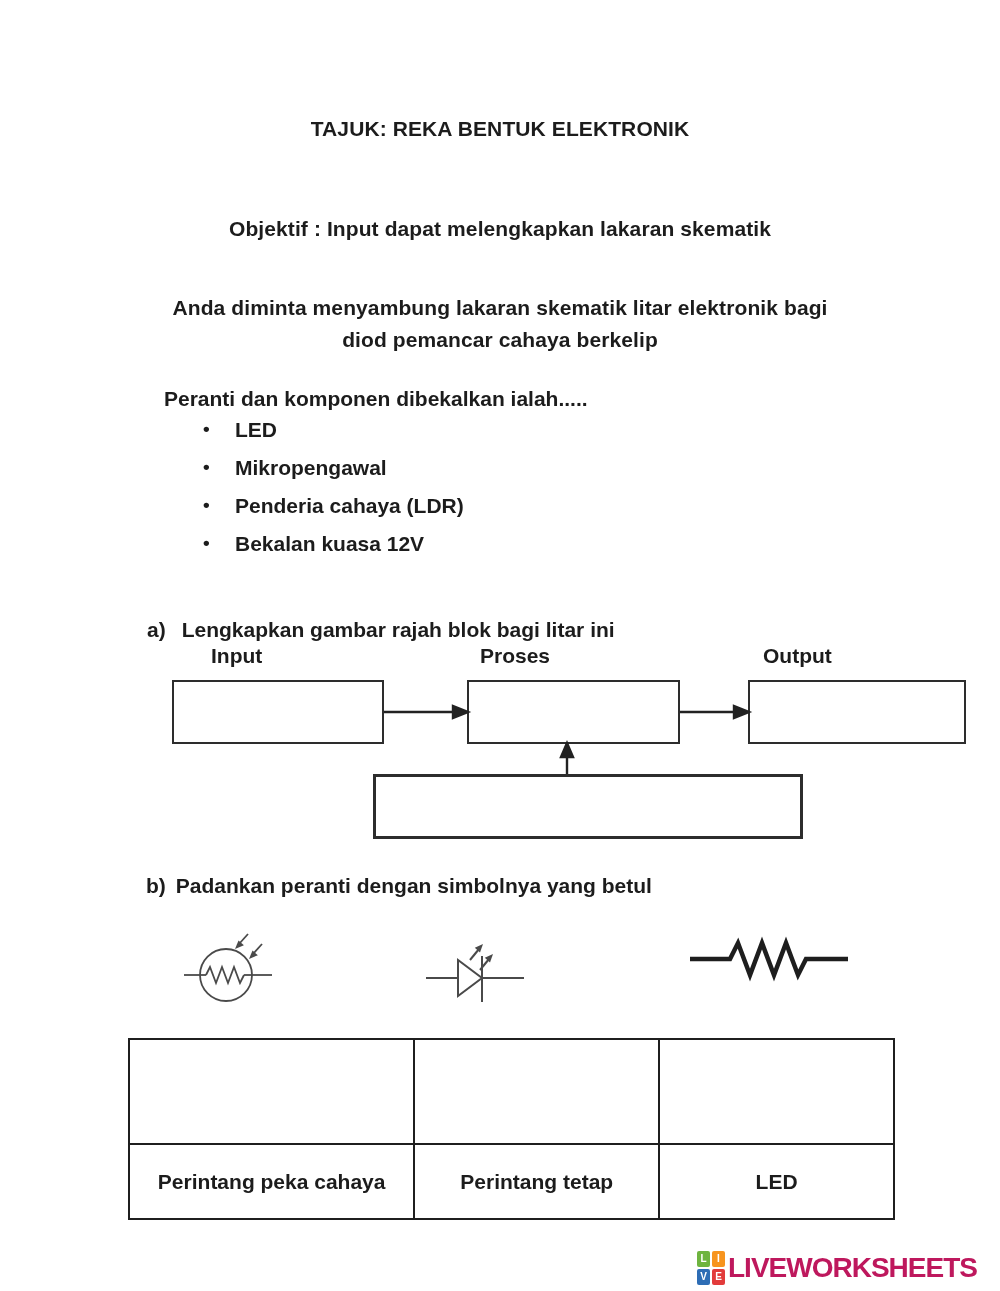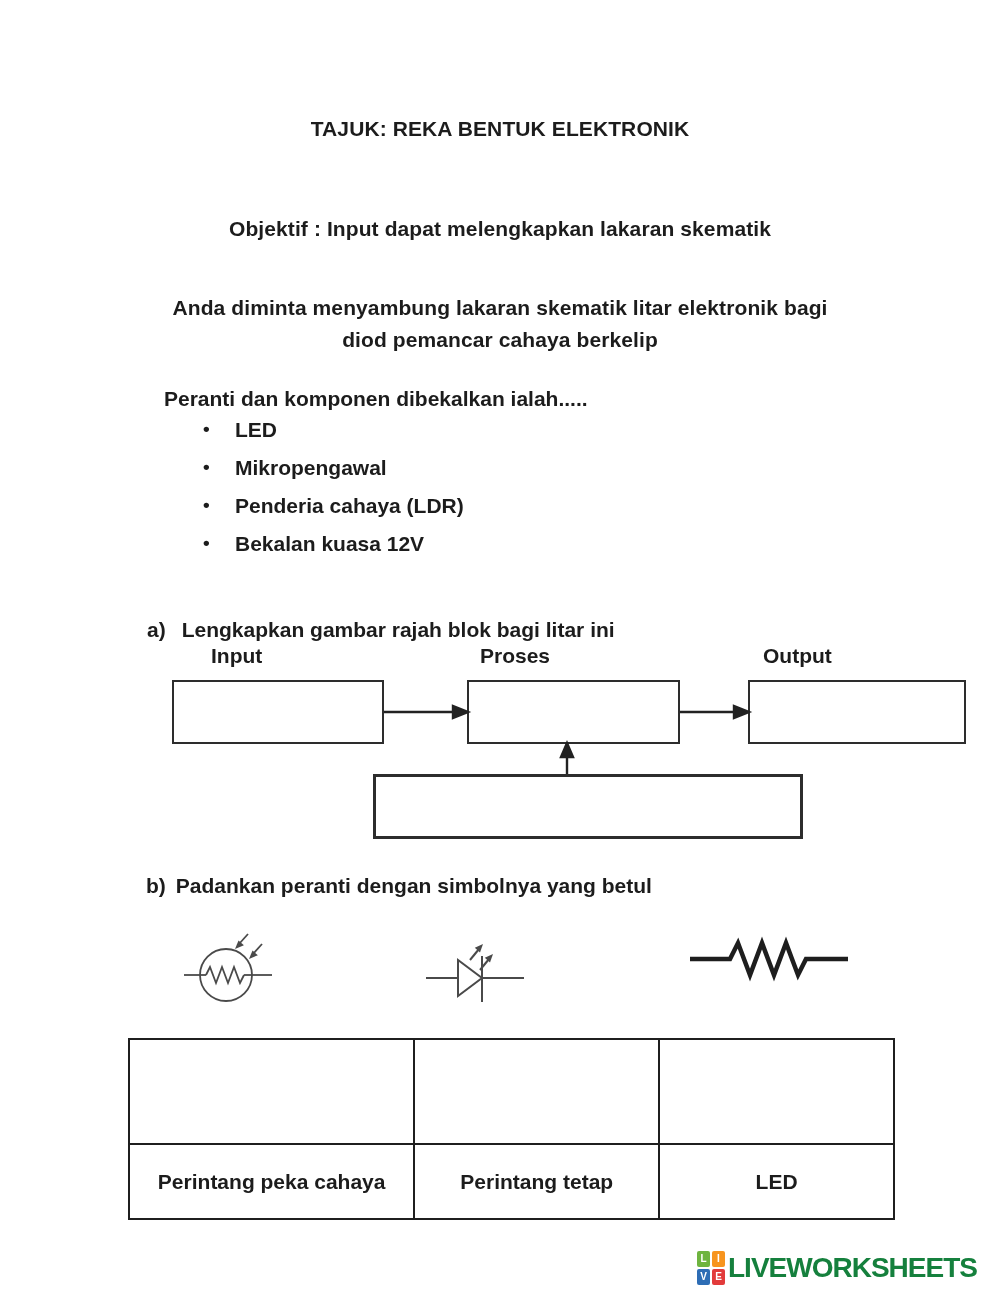--- a/index.html
+++ b/index.html
@@ -179,16 +179,16 @@
     </tbody>
   </table>
 
   <div id="brand">
     <div id="brand-grid">
       <div class="tile" style="background-color: rgb(110, 180, 63);">L</div>
       <div class="tile" style="background-color: rgb(247, 148, 30);">I</div>
       <div class="tile" style="background-color: rgb(45, 109, 181);">V</div>
       <div class="tile" style="background-color: rgb(226, 59, 59);">E</div>
     </div>
-    <div id="brand-word" style="color: #15803d;">LIVEWORKSHEETS</div>
+    <div id="brand-word" style="color: #be185d;">LIVEWORKSHEETS</div>
   </div>
 
 </div>
 
 </body></html>

